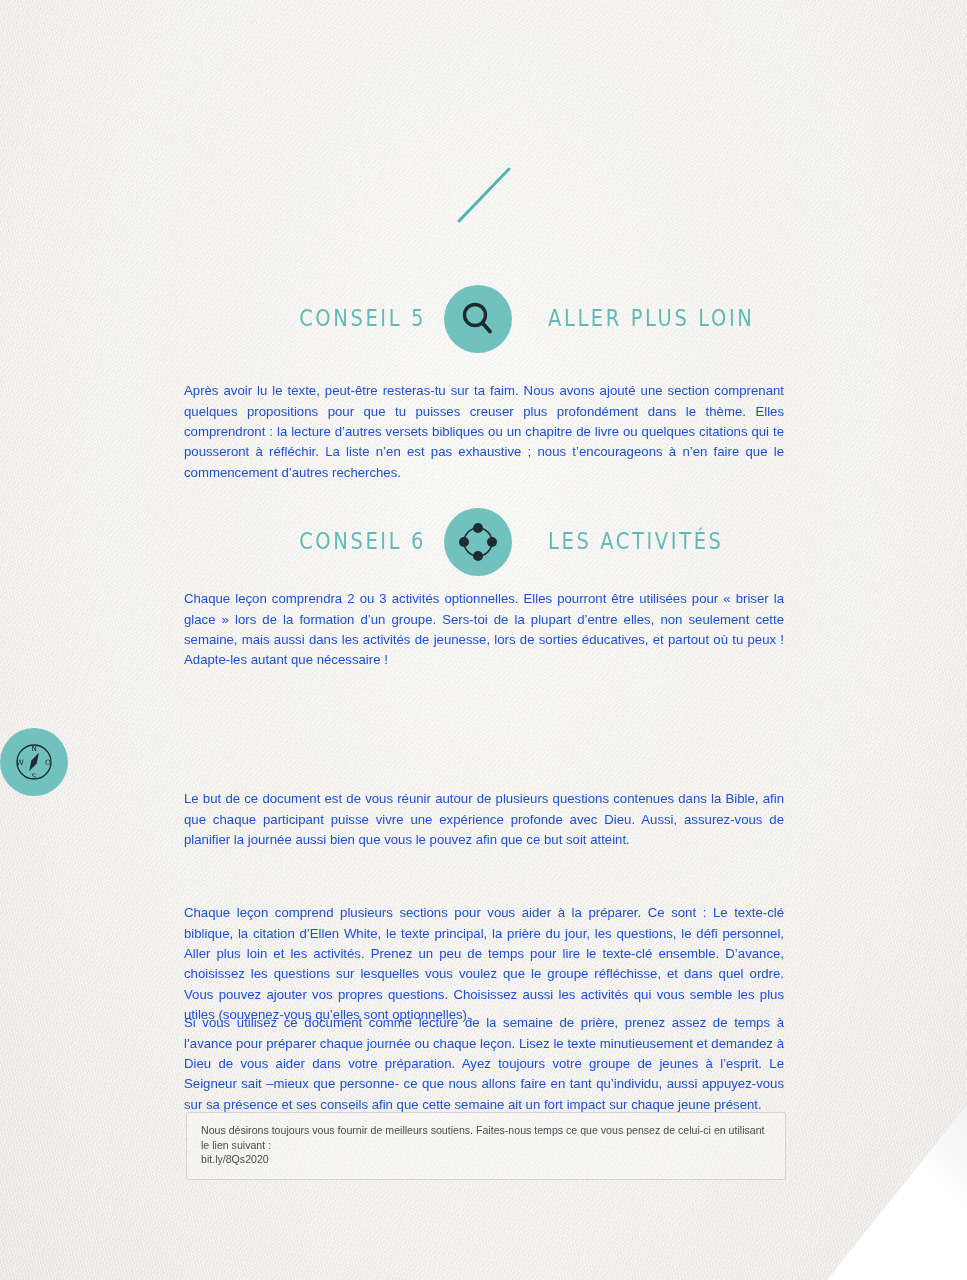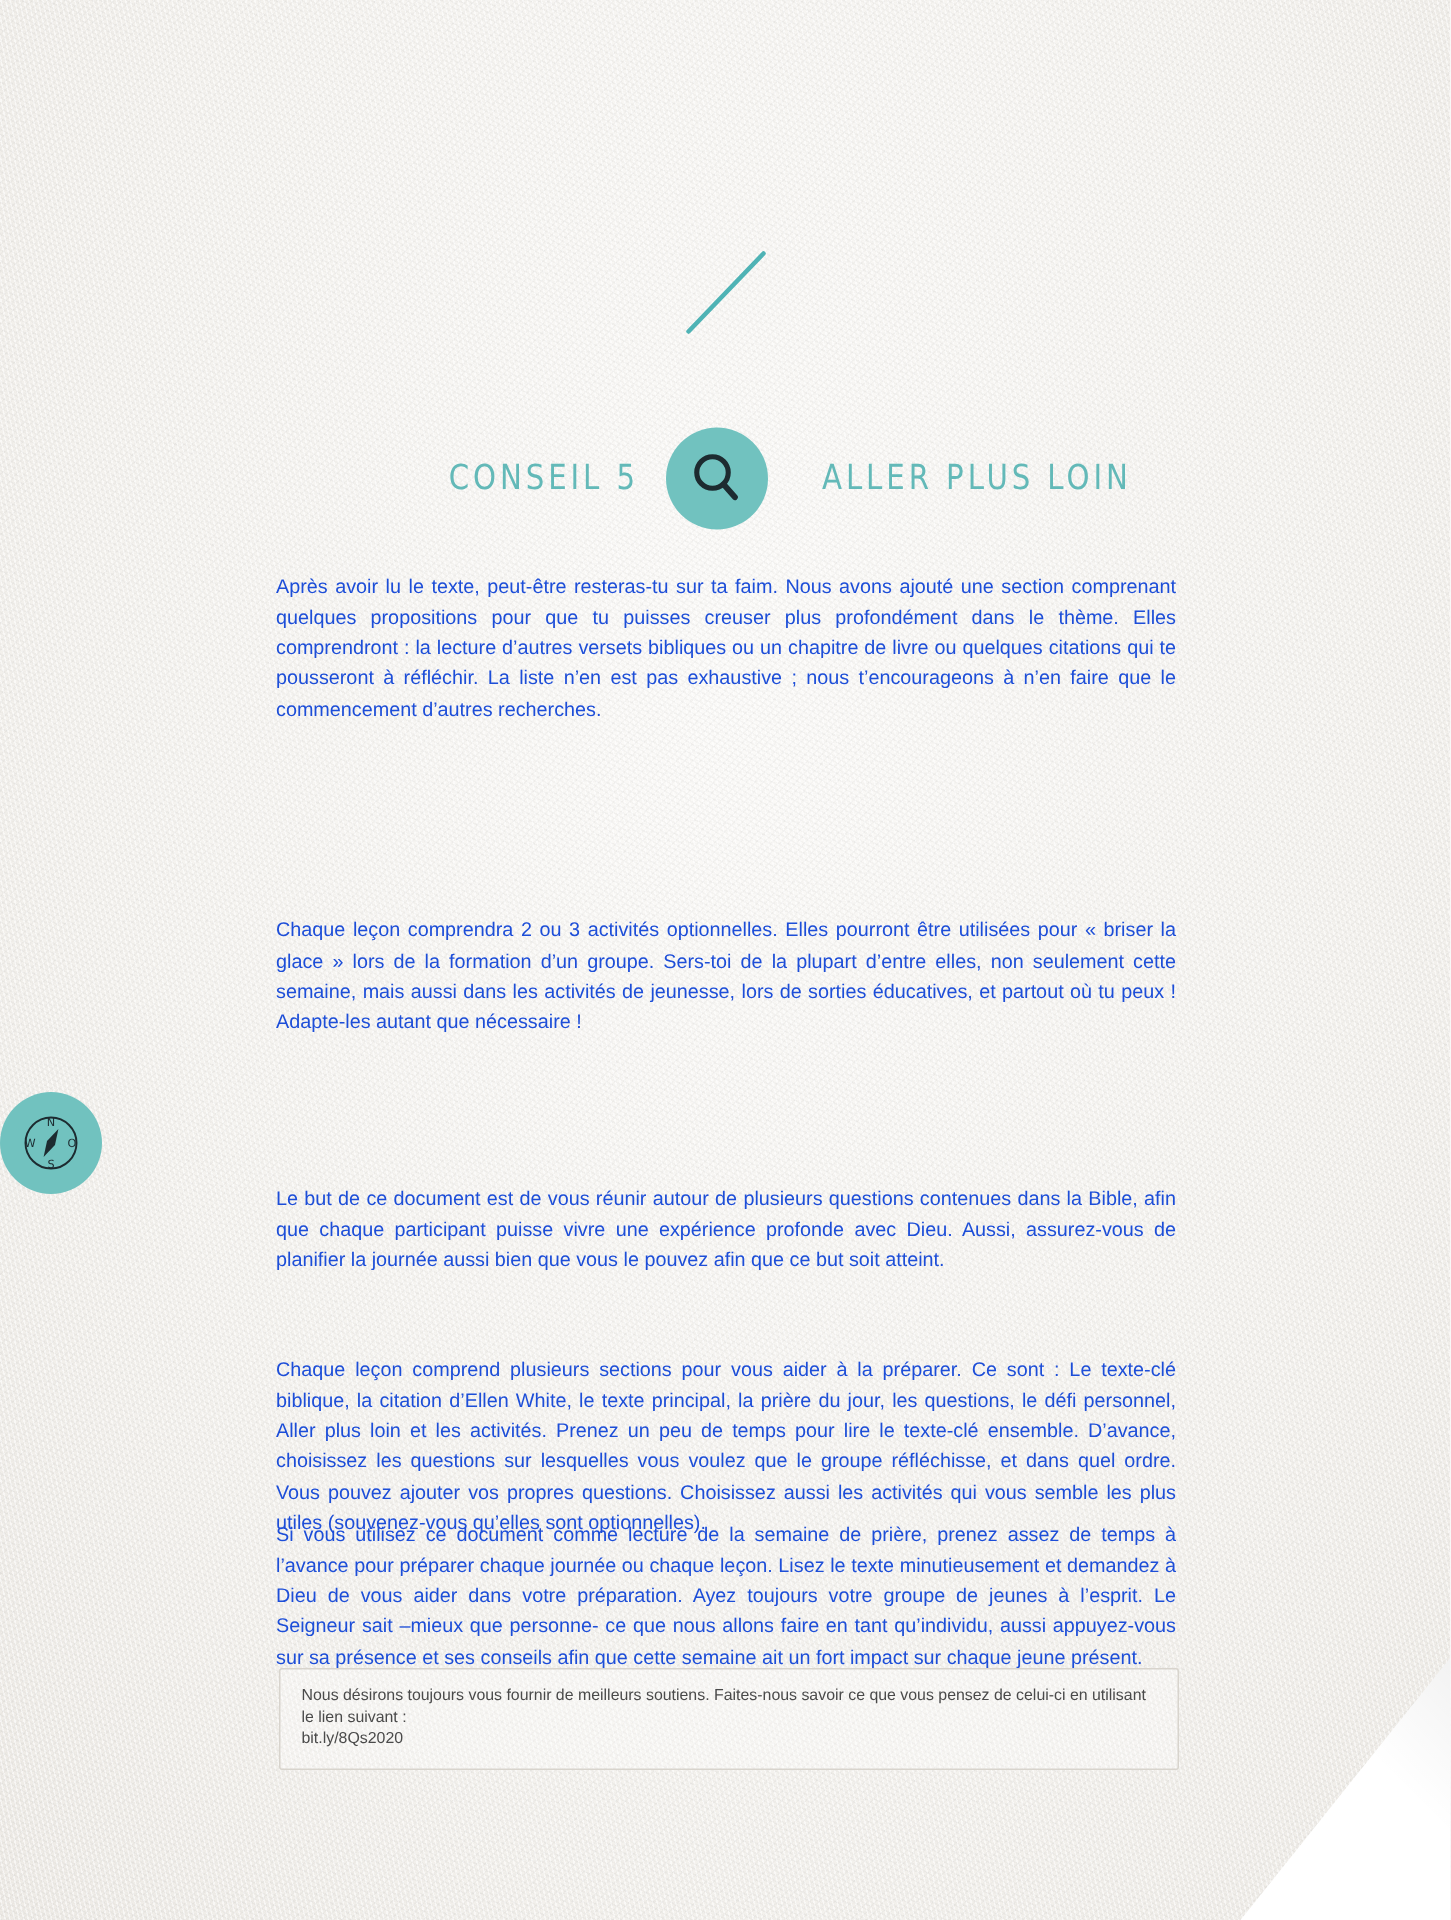--- a/index.html
+++ b/index.html
@@ -171,22 +171,39 @@
           <line x1="24.5" y1="24" x2="32" y2="32.5" stroke="#1d2b30" stroke-width="3.8" stroke-linecap="round"></line>
         </svg>
       </div>
       <div class="head-right">
         <div class="hand-title">ALLER PLUS LOIN</div>
       </div>
     </div>
 
     <p class="para" style="top:368px;">Après avoir lu le texte, peut-être resteras-tu sur ta faim. Nous avons ajouté une section comprenant quelques propositions pour que tu puisses creuser plus profondément dans le thème. Elles comprendront : la lecture d’autres versets bibliques ou un chapitre de livre ou quelques citations qui te pousseront à réfléchir. La liste n’en est pas exhaustive ; nous t’encourageons à n’en faire que le commencement d’autres recherches.</p>
 
-
-    <p class="para" style="top:597px;">Chaque leçon comprendra 2 ou 3 activités optionnelles. Elles pourront être utilisées pour « briser la glace » lors de la formation d’un groupe. Sers-toi de la plupart d’entre elles, non seulement cette semaine, mais aussi dans les activités de jeunesse, lors de sorties éducatives, et partout où tu peux ! Adapte-les autant que nécessaire !</p>
+    <div class="section-head" style="top:508px;">
+      <div class="head-left">
+        <div class="hand-title">CONSEIL 6</div>
+      </div>
+      <div class="badge">
+        <svg width="44" height="44" viewBox="0 0 44 44">
+          <circle cx="22" cy="22" r="14" fill="none" stroke="#1d2b30" stroke-width="1.5"></circle>
+          <circle cx="22" cy="8" r="5" fill="#1d2b30"></circle>
+          <circle cx="36" cy="22" r="5" fill="#1d2b30"></circle>
+          <circle cx="22" cy="36" r="5" fill="#1d2b30"></circle>
+          <circle cx="8" cy="22" r="5" fill="#1d2b30"></circle>
+        </svg>
+      </div>
+      <div class="head-right">
+        <div class="hand-title">LES ACTIVITÉS</div>
+      </div>
+    </div>
+
+    <p class="para" style="top:576px;">Chaque leçon comprendra 2 ou 3 activités optionnelles. Elles pourront être utilisées pour « briser la glace » lors de la formation d’un groupe. Sers-toi de la plupart d’entre elles, non seulement cette semaine, mais aussi dans les activités de jeunesse, lors de sorties éducatives, et partout où tu peux ! Adapte-les autant que nécessaire !</p>
 
     <div class="section-head" style="top:728px;">
       <div class="badge">
         <svg width="48" height="48" viewBox="0 0 48 48">
           <circle cx="24" cy="24" r="17" fill="none" stroke="#1d2b30" stroke-width="1.3"></circle>
           <text x="24" y="12.5" font-size="7.5" font-family="DejaVu Sans, sans-serif" fill="#1d2b30" text-anchor="middle">N</text>
           <text x="38" y="26.5" font-size="7.5" font-family="DejaVu Sans, sans-serif" fill="#1d2b30" text-anchor="middle">O</text>
           <text x="24" y="40.5" font-size="7.5" font-family="DejaVu Sans, sans-serif" fill="#1d2b30" text-anchor="middle">S</text>
           <text x="10" y="26.5" font-size="7.5" font-family="DejaVu Sans, sans-serif" fill="#1d2b30" text-anchor="middle">W</text>
           <g transform="rotate(28 24 24)">
@@ -194,21 +211,21 @@
           </g>
         </svg>
       </div>
     </div>
 
     <p class="para" style="top:776px;">Le but de ce document est de vous réunir autour de plusieurs questions contenues dans la Bible, afin que chaque participant puisse vivre une expérience profonde avec Dieu. Aussi, assurez-vous de planifier la journée aussi bien que vous le pouvez afin que ce but soit atteint.</p>
     <p class="para" style="top:890px;">Chaque leçon comprend plusieurs sections pour vous aider à la préparer. Ce sont : Le texte-clé biblique, la citation d’Ellen White, le texte principal, la prière du jour, les questions, le défi personnel, Aller plus loin et les activités. Prenez un peu de temps pour lire le texte-clé ensemble. D’avance, choisissez les questions sur lesquelles vous voulez que le groupe réfléchisse, et dans quel ordre. Vous pouvez ajouter vos propres questions. Choisissez aussi les activités qui vous semble les plus utiles (souvenez-vous qu’elles sont optionnelles).</p>
     <p class="para" style="top:1000px;">Si vous utilisez ce document comme lecture de la semaine de prière, prenez assez de temps à l’avance pour préparer chaque journée ou chaque leçon. Lisez le texte  minutieusement et demandez à Dieu de vous aider dans votre préparation. Ayez toujours votre groupe de jeunes à l’esprit. Le Seigneur sait –mieux que personne- ce que nous allons faire en tant qu’individu, aussi appuyez-vous sur sa présence et ses conseils afin que cette semaine ait un fort impact sur chaque jeune présent.</p>
 
     <div id="note-box">
-      <p>Nous désirons toujours vous fournir de meilleurs soutiens. Faites-nous savoir ce que vous pensez de celui-ci en utilisant le lien suivant :</p>
+      <p>Nous désirons toujours vous fournir de meilleurs soutiens. Faites-nous temps ce que vous pensez de celui-ci en utilisant le lien suivant :</p>
       <p>bit.ly/8Qs2020</p>
     </div>
 
     <div id="page-number">9</div>
   </div>
 
   <div id="page-curl-white"></div>
   <div id="page-curl-shade"></div>
 </div>
 

